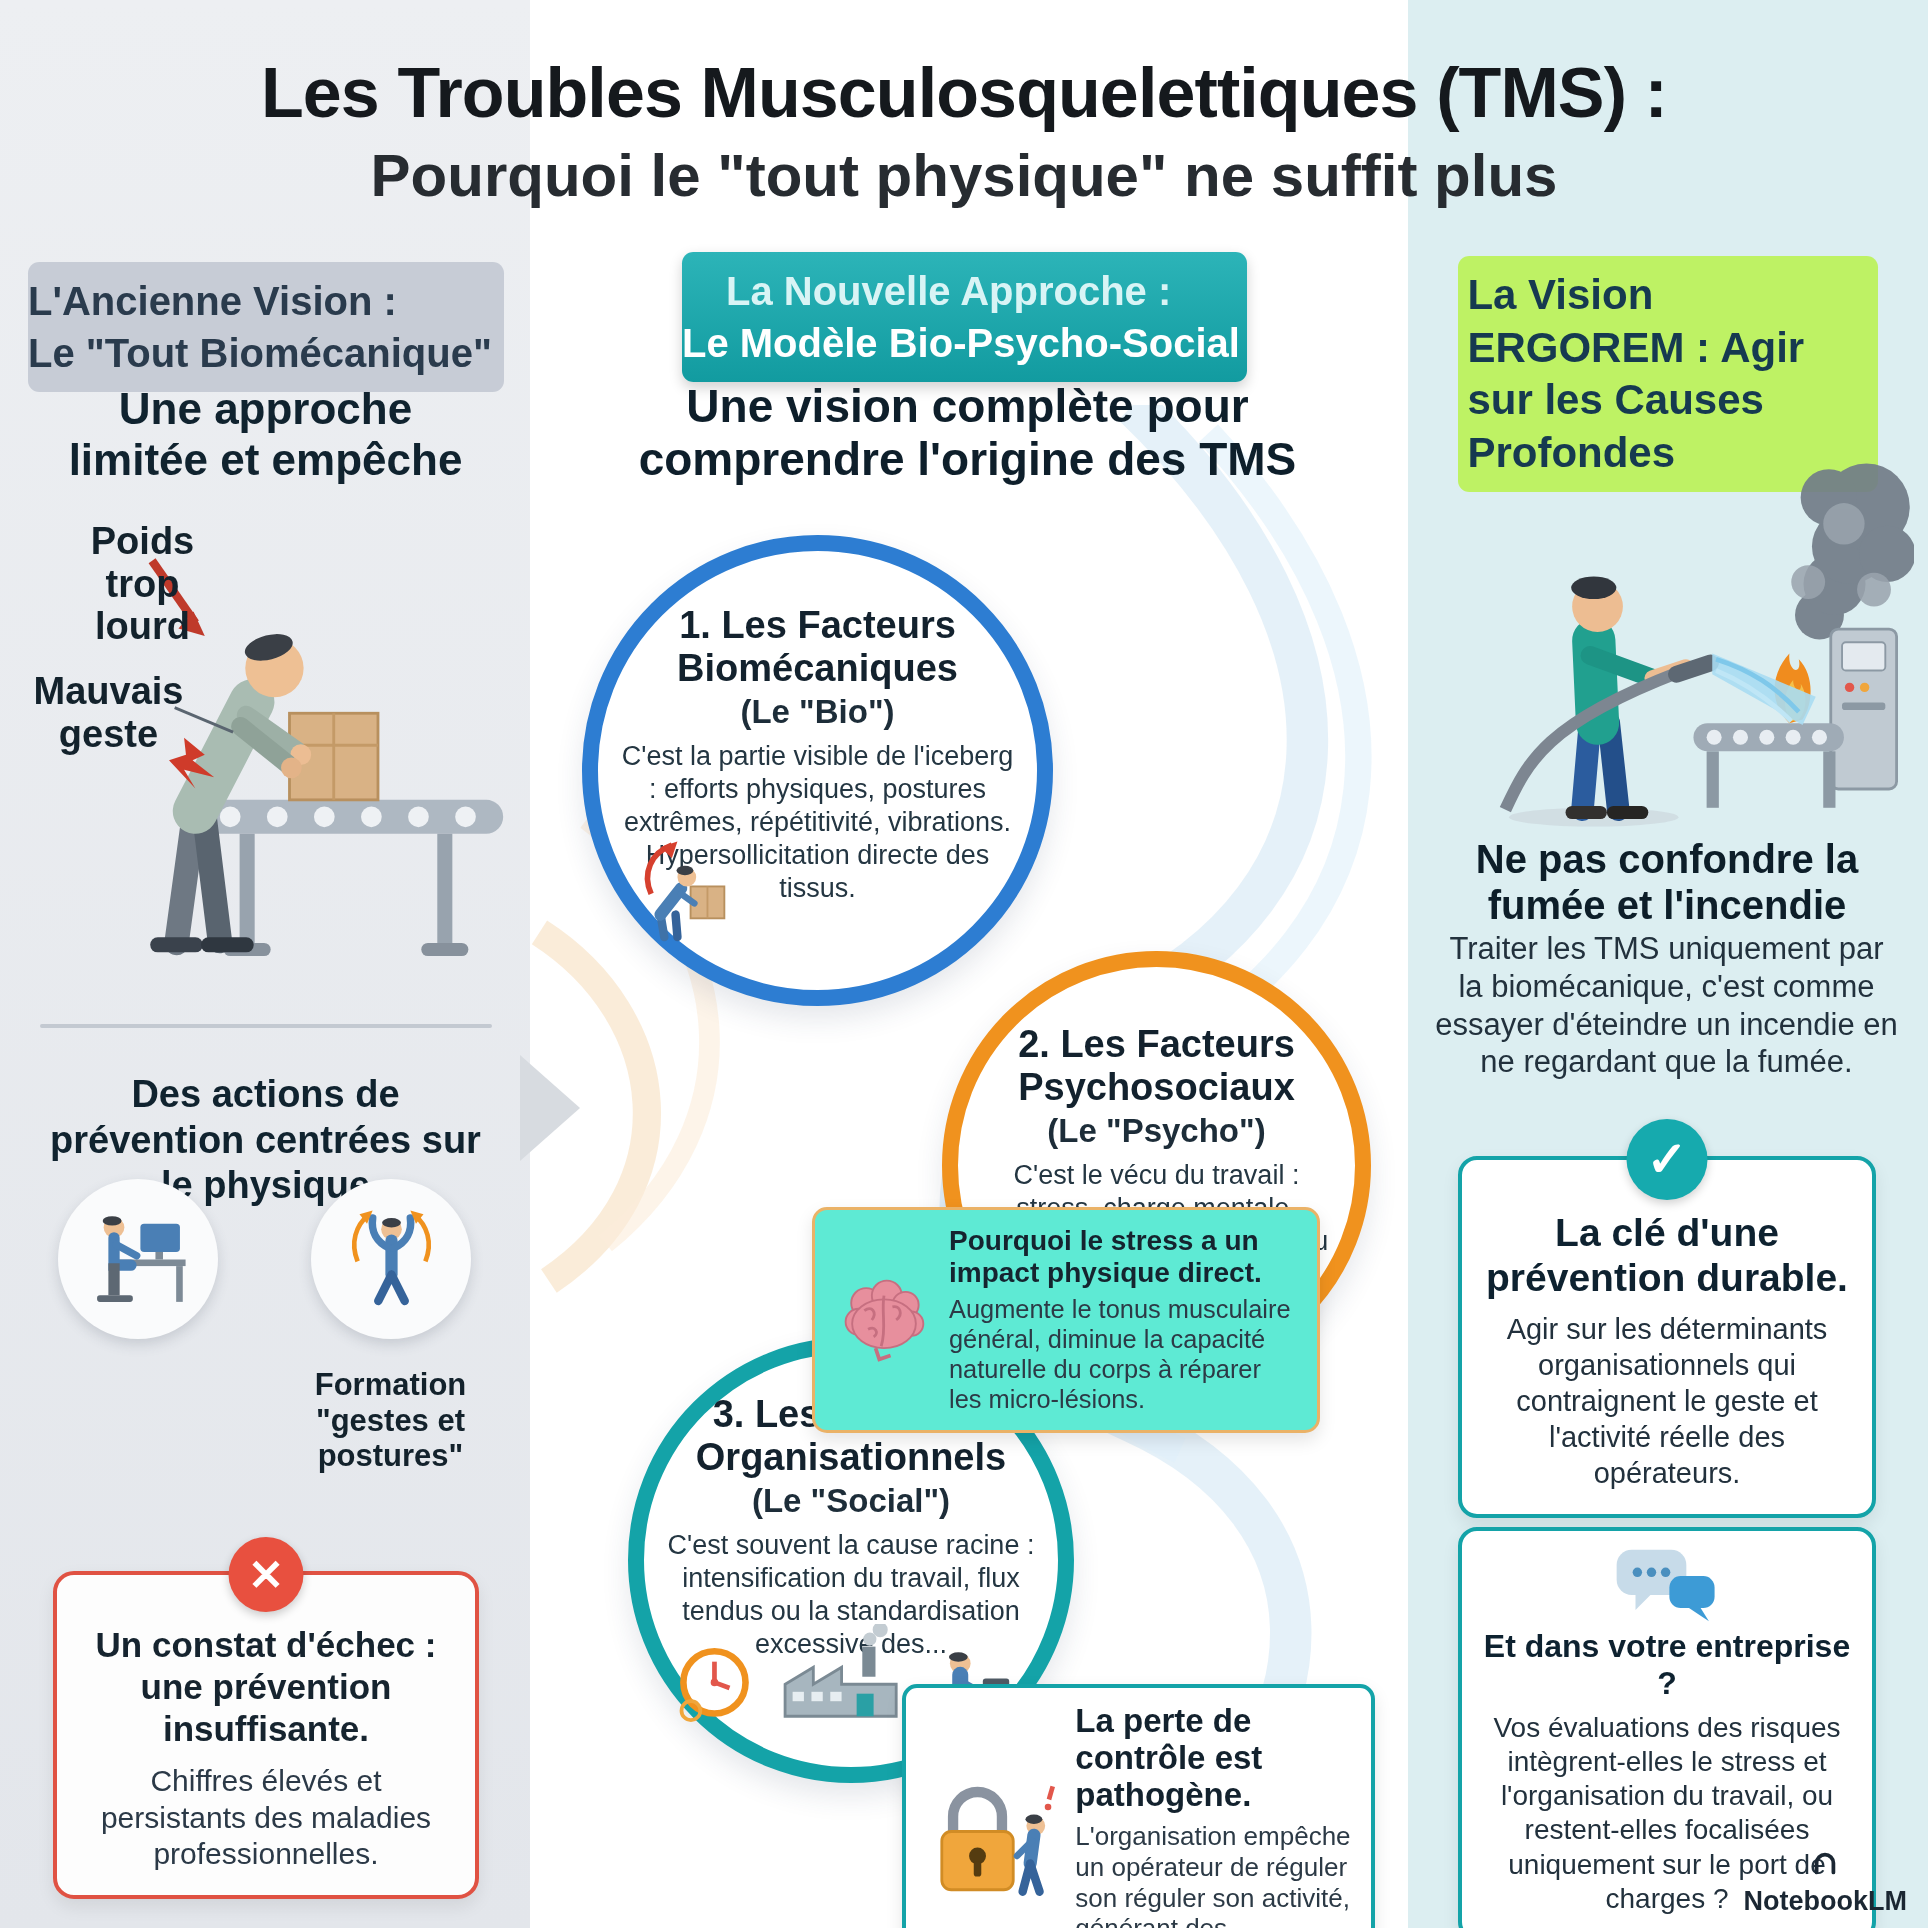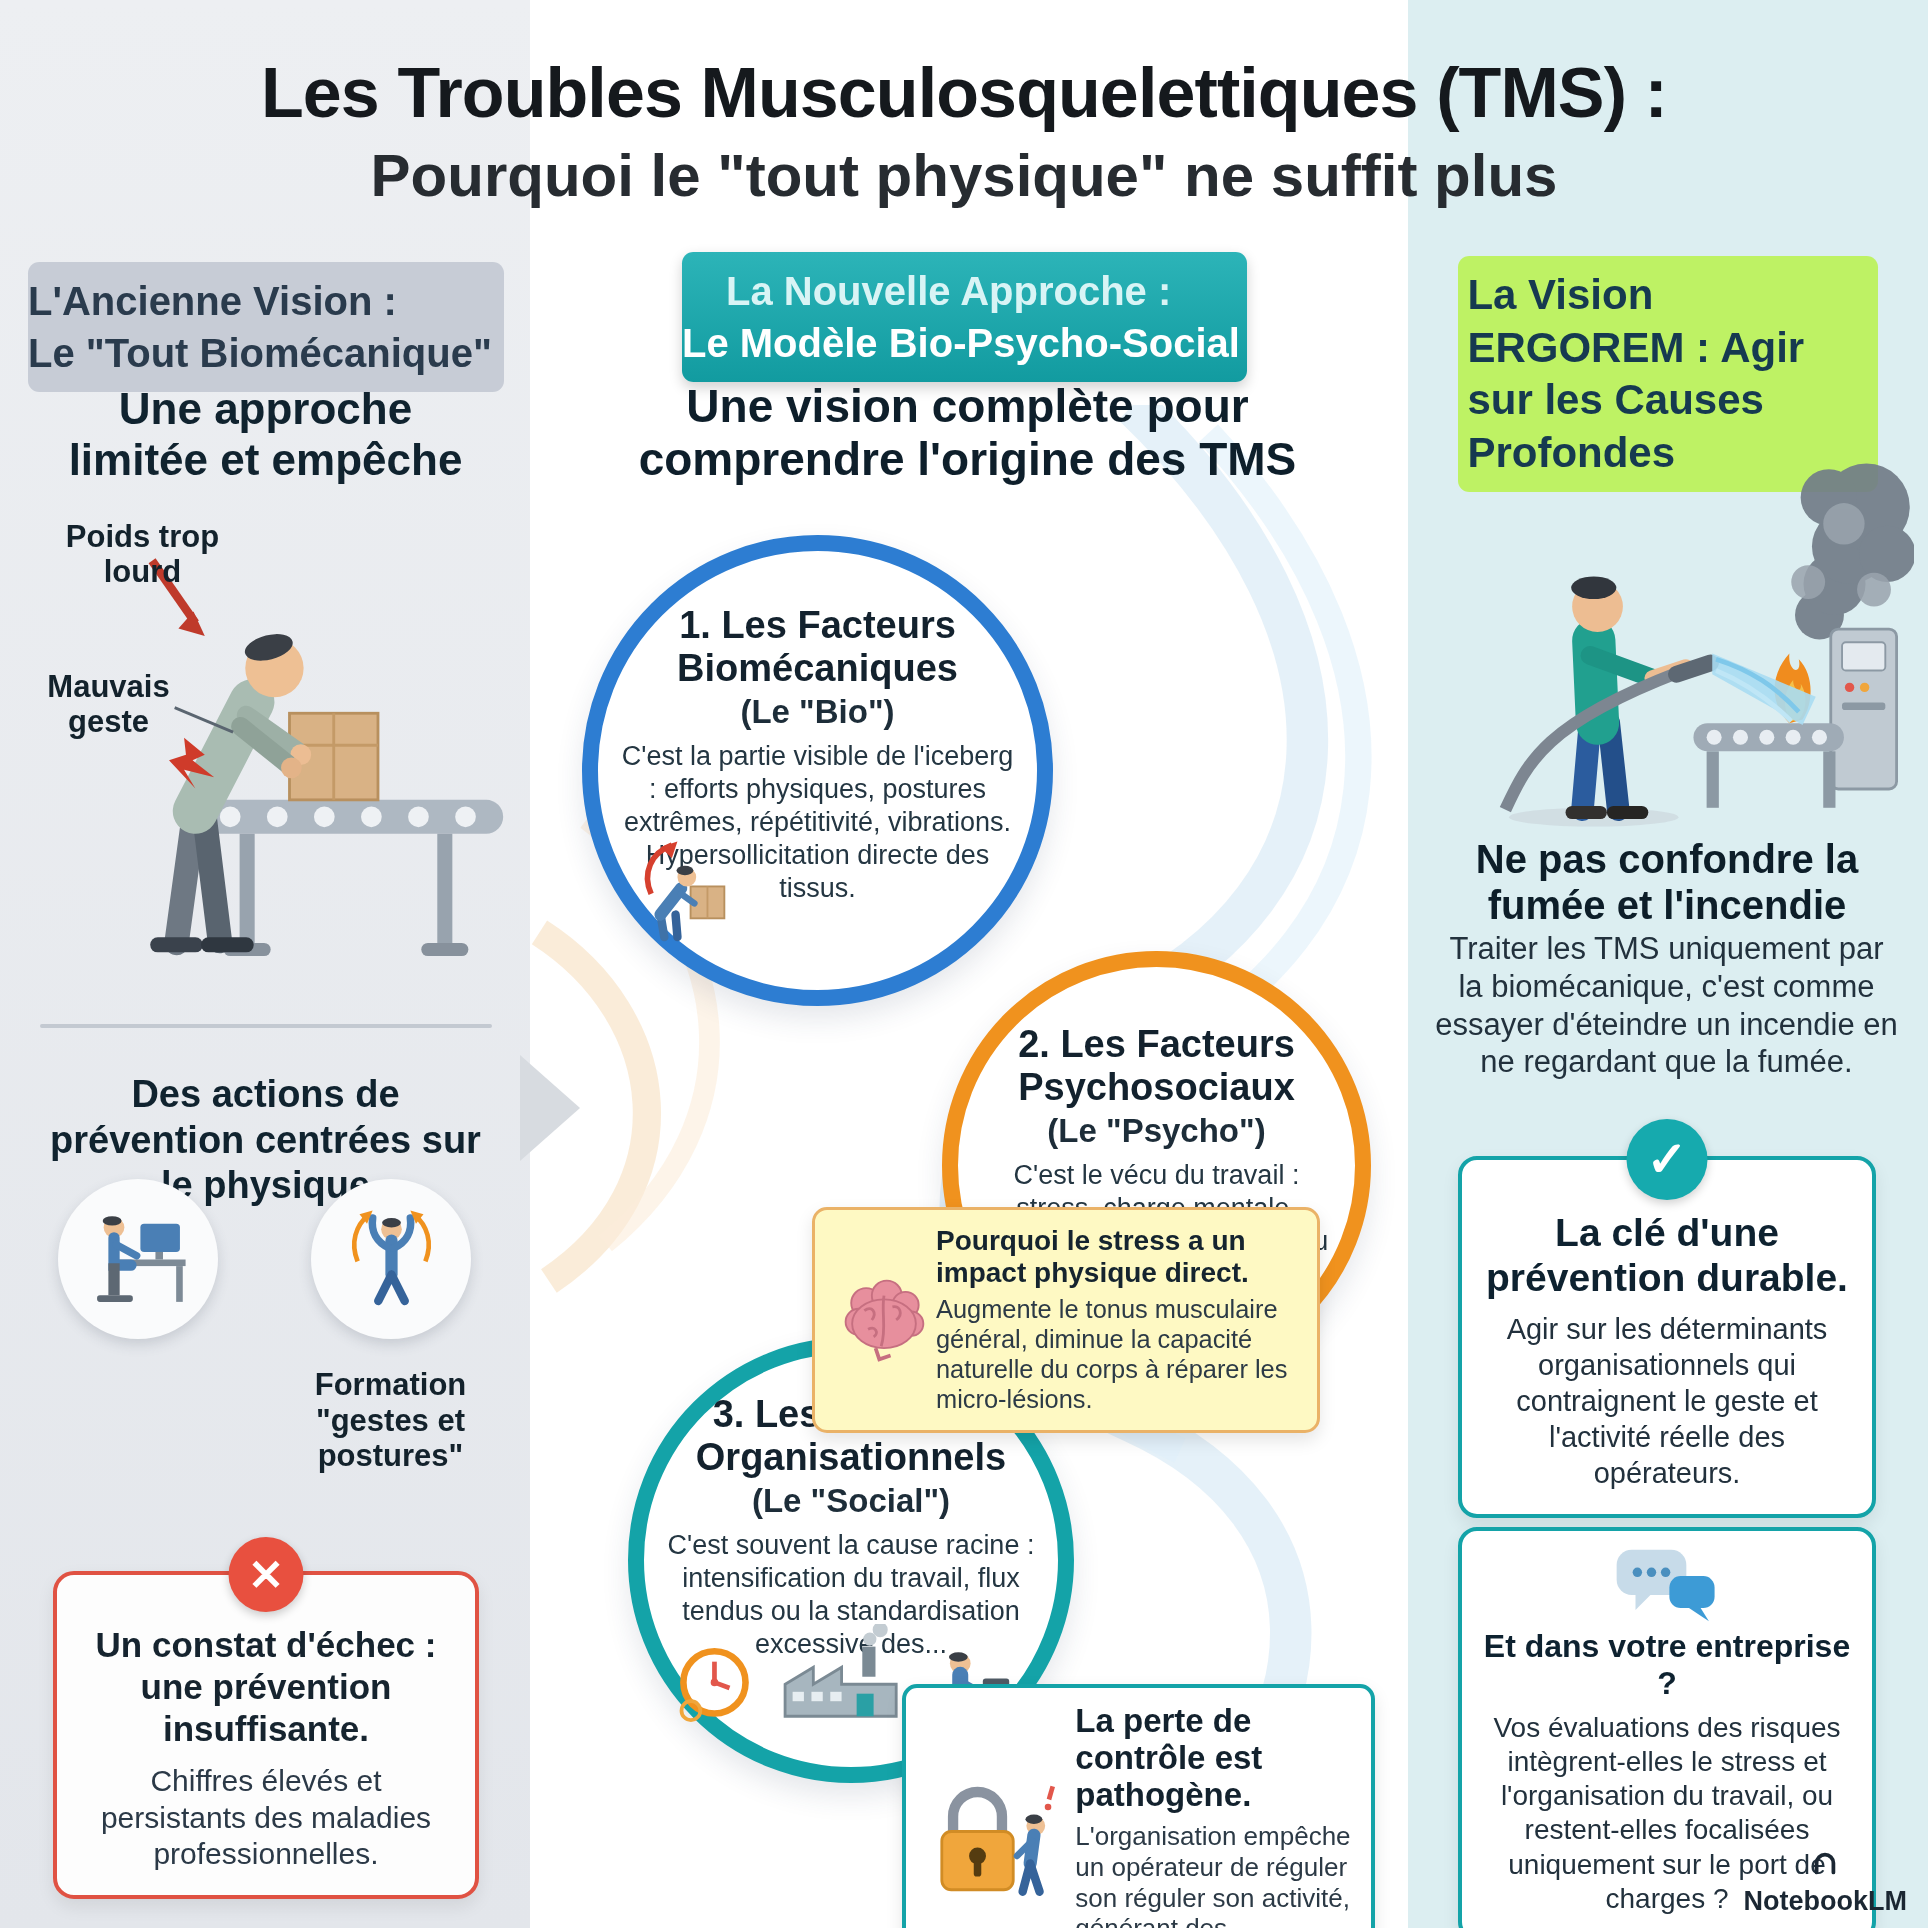--- a/index.html
+++ b/index.html
@@ -27,21 +27,21 @@
                 color:#2a3b4d; font-size:40px; font-weight:bold; line-height:1.3; }
   .mid-badge  { left:682px; top:252px; width:565px; padding:13px 0;
                 background:linear-gradient(180deg,#2cb4b8,#129ba0); color:#ffffff;
                 font-size:40px; font-weight:bold; line-height:1.3; box-shadow:0 5.6px 13px rgba(0,0,0,.18); }
   .mid-badge .line1 { color:#d8f4f5;padding-left:44px; }
   .right-badge { left:1458px; top:256px; width:420px; padding:13px 9.4px; background:#bef264;
                  color:#163a50; font-size:42px; font-weight:bold; line-height:1.25; }
 
   .left-subtitle { position:absolute; left:56px; top:384px; width:419px; text-align:center;
                    font-size:44px; font-weight:bold; color:#10232f; line-height:1.15; z-index:2; }
-  .illu-label { position:absolute; font-size:31px; font-weight:bold; color:#13222c;
+  .illu-label { position:absolute; font-size:38px; font-weight:bold; color:#13222c;
                 text-align:center; line-height:1.12; z-index:3; }
   .label-weight  { left:58px; top:520px; width:169px; }
   .label-gesture { left:26px; top:670px; width:165px; }
   .illu-left { position:absolute; left:9.4px; top:508px; z-index:2; }
   .left-divider { position:absolute; left:40px; top:1024px; width:452px; height:3.8px;
                   background:#c3c9d1; border-radius:1.9px; z-index:2; }
   .prevention-title { position:absolute; left:30px; top:1072px; width:471px; text-align:center;
                       font-size:38px; font-weight:bold; color:#10232f; line-height:1.2; z-index:2; }
   .prev-icon { position:absolute; width:160px; height:160px; border-radius:50%; background:#fafbfc;
                box-shadow:0 5.6px 13px rgba(60,70,90,.18); display:flex; align-items:center;
@@ -79,23 +79,23 @@
   .circle-psy .fc-title { width:292px; }
   .circle-org .fc-title { width:325px; }
   .fc-sub  { font-size:33px; font-weight:bold; color:#1d2d39; margin-top:3.8px; }
   .fc-body { font-size:27px; color:#243642; line-height:1.22; margin:9.4px auto 0; }
   .circle-bio .fc-body { width:395px; }
   .circle-psy .fc-body { width:365px; }
   .circle-org .fc-body { width:381px; }
   .lift-icon { position:absolute; left:24.5px; top:281px; }
   .org-icons { position:absolute; left:50%; transform:translateX(-50%); bottom:30px; }
 
-  .stress-box { position:absolute; left:812px; top:1207px; width:508px; background:#fef9c3;
+  .stress-box { position:absolute; left:812px; top:1207px; width:508px; background:#5eead4;
                 border:3.8px solid #eab267; border-radius:15px; display:flex; align-items:center;
-                padding:15px 17px; z-index:6; box-shadow:0 7.5px 17px rgba(0,0,0,.1); }
+                gap:13px; padding:15px 17px; z-index:6; box-shadow:0 7.5px 17px rgba(0,0,0,.1); }
   .stress-text  { flex:1; }
   .stress-title { font-size:28px; font-weight:bold; color:#15242f; line-height:1.15; }
   .stress-body  { font-size:25.4px; color:#2c3a46; line-height:1.18; margin-top:5.6px; }
 
   .control-box { position:absolute; left:902px; top:1684px; width:473px; background:#ffffff;
                  border:4.7px solid #14a3a8; border-radius:15px; display:flex; align-items:center;
                  gap:11.3px; padding:15px 17px; z-index:7; box-shadow:0 7.5px 17px rgba(0,0,0,.1); }
   .control-text  { flex:1; }
   .control-title { font-size:33px; font-weight:bold; color:#13222e; line-height:1.12; }
   .control-body  { font-size:26px; color:#2c3a46; line-height:1.18; margin-top:7.5px; }

